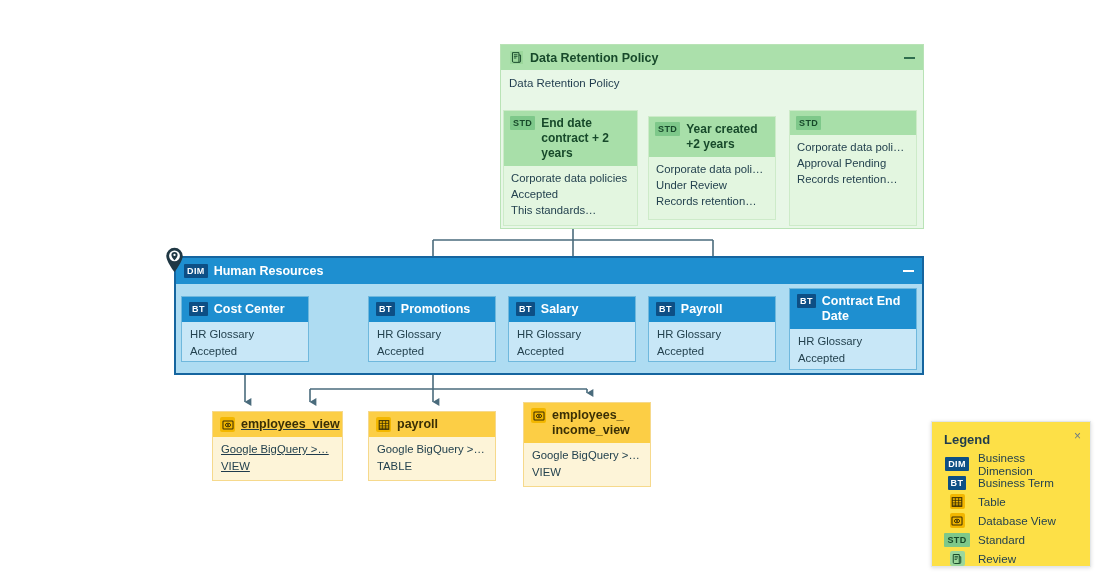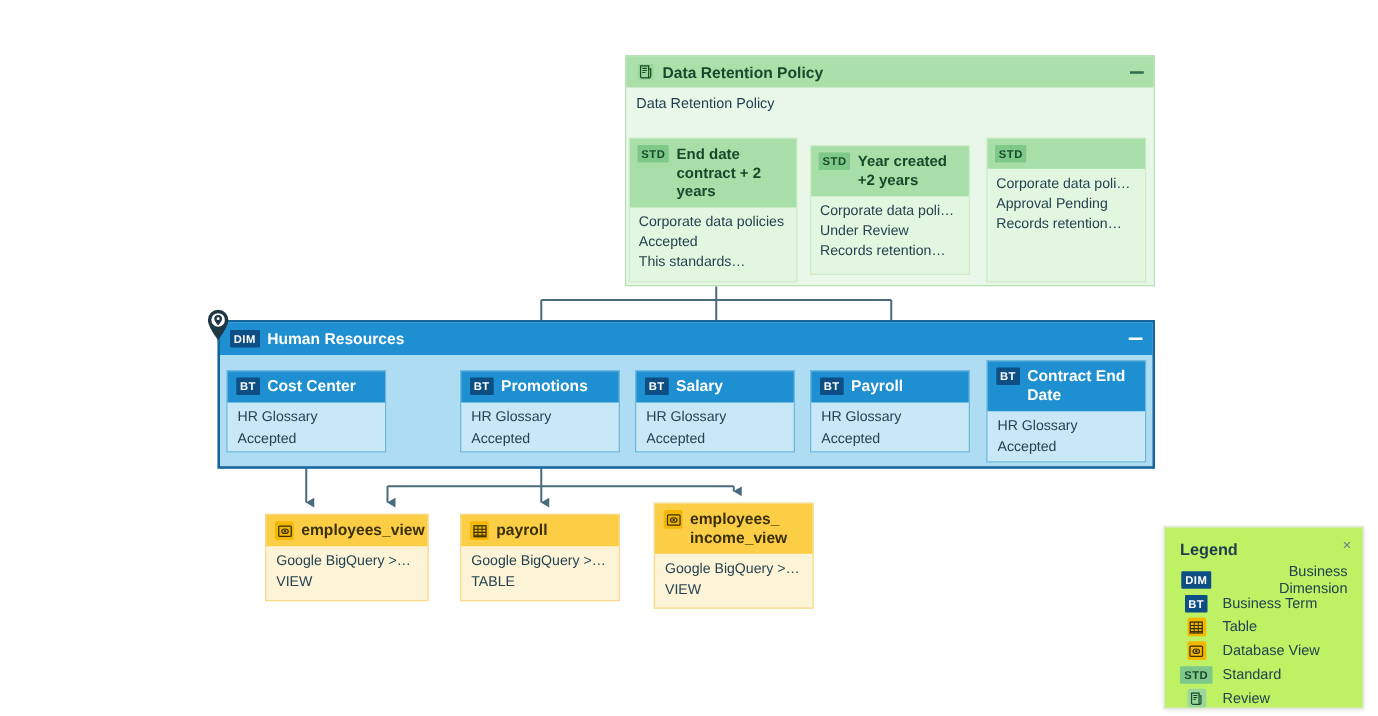--- a/index.html
+++ b/index.html
@@ -64,35 +64,35 @@
   
   #hr-pin{position:absolute;left:164px;top:247px;width:21px;height:26px;}
 
   
   .ds-card{background:#fdf4d8;border:1px solid #f6d98c;}
   .ds-card>.card-hd{background:#fcce45;padding:5px 7px;color:#3a2f05;
       font-size:12.5px;font-weight:bold;line-height:15px;}
   .ds-card>.card-bd{padding:4px 0 6px 8px;font-size:11.3px;line-height:17px;color:#24424f;}
   .ds-icon{background:#f3b700;}
 
-  #ds-1{left:212px;top:411px;width:131px;height:70px;}
+  #ds-1{left:212px;top:411px;width:131px;height:70px;text-decoration:underline;}
   #ds-2{left:368px;top:411px;width:128px;height:70px;}
   #ds-3{left:523px;top:402px;width:128px;height:85px;}
 
   
   #legend{position:absolute;left:931px;top:421px;width:160px;height:146px;
-      background:#bef264;border:1px solid #e2e6e9;
+      background:#fde047;border:1px solid #e2e6e9;
       box-shadow:0 1px 4px rgba(0,0,0,.14);box-sizing:border-box;padding:10px 12px 8px 12px;}
   #legend .lg-title{font-size:13px;font-weight:bold;color:#1f3b4d;}
   #legend .lg-close{position:absolute;right:9px;top:8px;font-size:12px;color:#6b7b85;
       cursor:pointer;line-height:12px;}
   #legend .lg-list{margin-top:7px;}
   .lg-row{display:flex;align-items:center;height:19px;gap:8px;}
   .lg-key{width:26px;display:flex;justify-content:center;flex:0 0 auto;}
-  .lg-lab{font-size:11.6px;color:#24424f;text-align:right;}
+  .lg-lab{font-size:11.6px;color:#24424f;}
 
   svg.edges{position:absolute;left:0;top:0;width:1102px;height:573px;
       pointer-events:none;overflow:visible;}
 </style>
 </head>
 <body>
 
 <div class="canvas">
 
   <svg class="edges">

